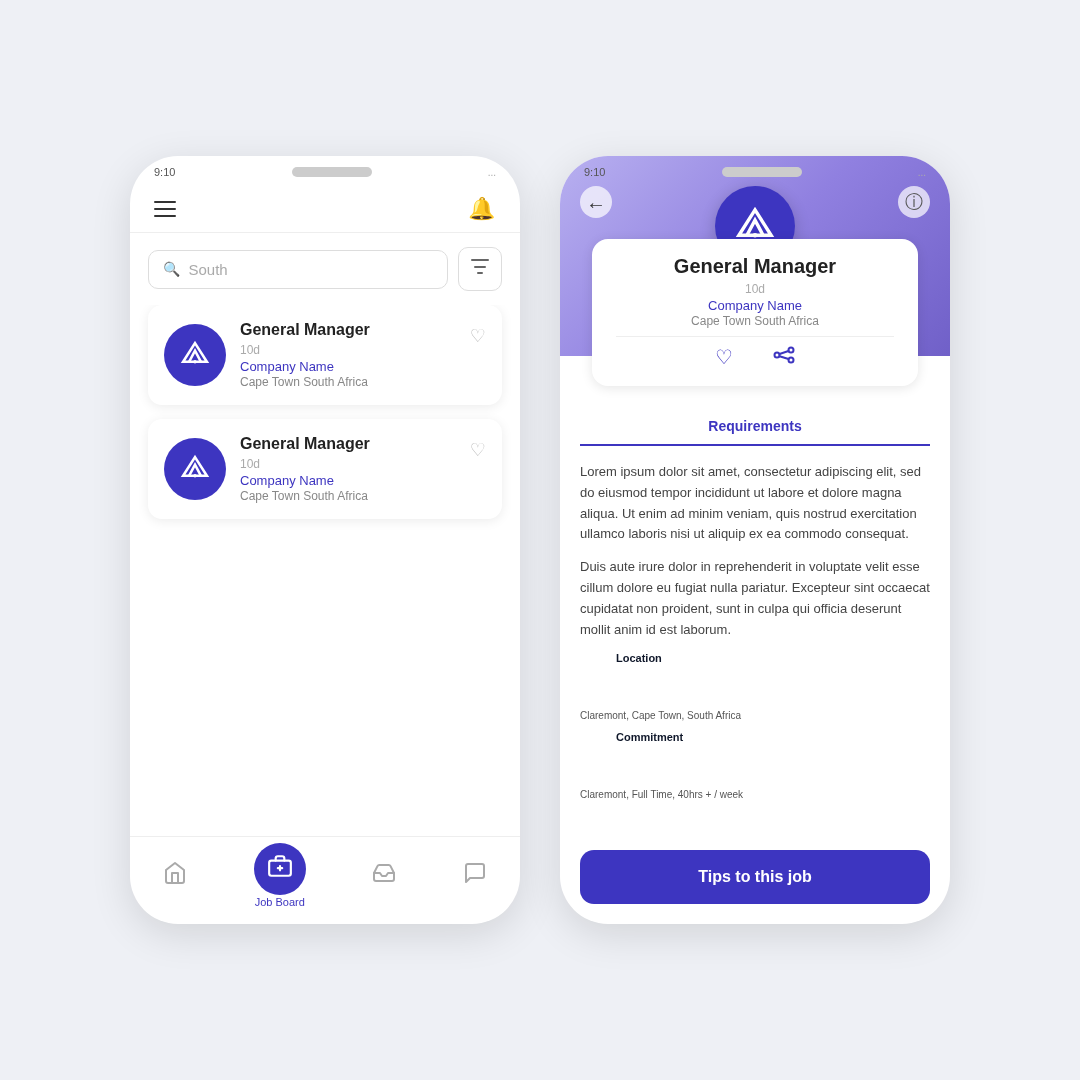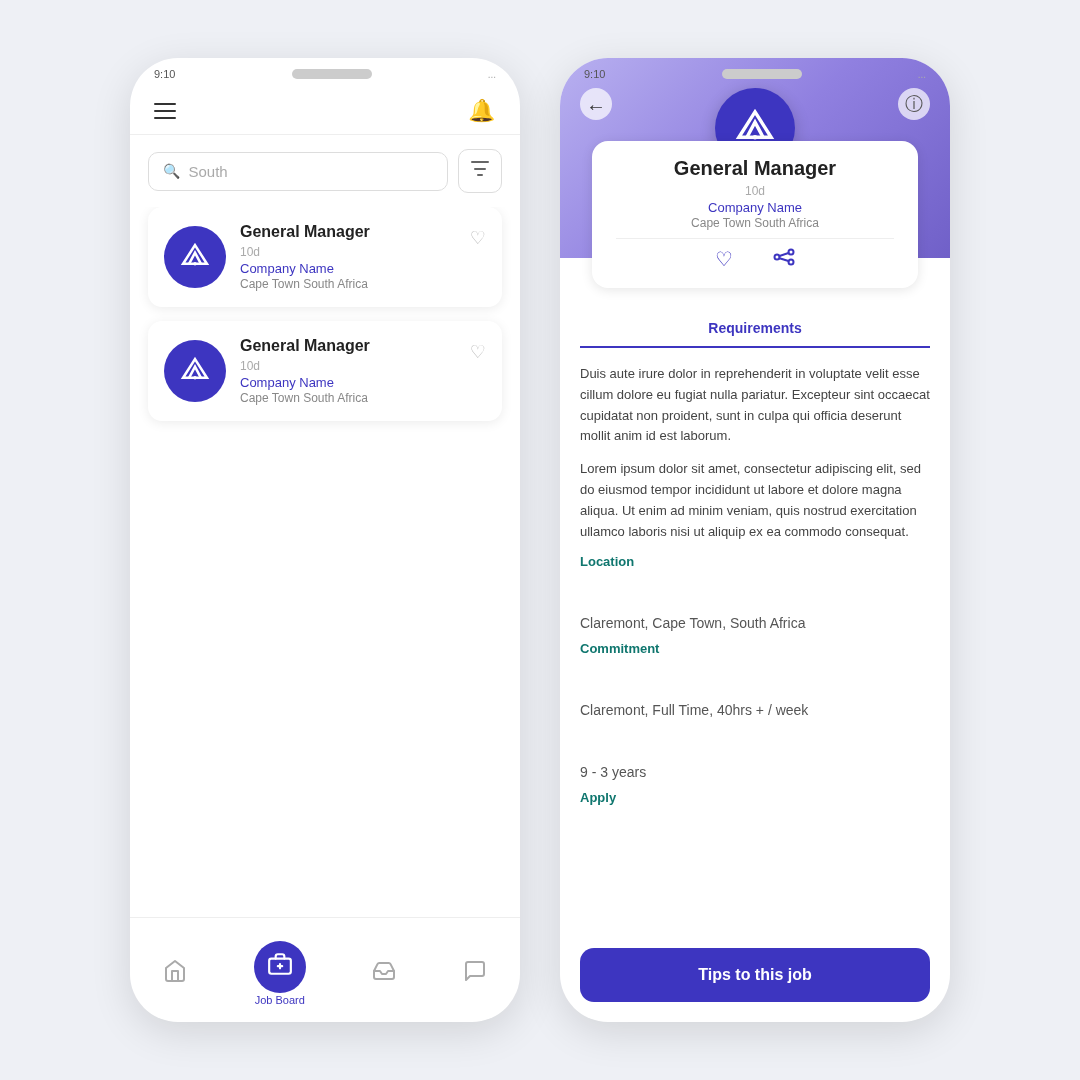--- a/index.html
+++ b/index.html
@@ -19,21 +19,21 @@
       justify-content: center;
     }
     
     .phone {
       background: #fff;
       border-radius: 48px;
       box-shadow: 0 10px 40px rgba(0,0,0,0.12);
       overflow: hidden;
       position: relative;
       width: 390px;
-      height: 964px;
+      height: 768px;
       display: flex;
       flex-direction: column;
     }
     
     .phone-notch-bar {
       display: flex;
       align-items: center;
       justify-content: space-between;
       padding: 10px 24px 4px;
       font-size: 11px;
@@ -179,21 +179,21 @@
     .heart-icon {
       font-size: 18px;
       color: #bbb;
       cursor: pointer;
       align-self: flex-start;
       margin-top: 4px;
     }
     
     .bottom-nav {
       border-top: 1px solid #eee;
-      padding: 23px 0 16px;
+      padding: 6px 0 16px;
       display: flex;
       justify-content: space-around;
       align-items: center;
     }
     .nav-item {
       display: flex;
       flex-direction: column;
       align-items: center;
       gap: 3px;
       cursor: pointer;
@@ -370,27 +370,28 @@
     .detail-desc-text {
       font-size: 13px;
       color: #444;
       line-height: 1.6;
       margin-bottom: 12px;
     }
     .detail-field {
       margin-bottom: 10px;
     }
     .detail-field-label {
-      font-size: 13px;
+      font-size: 11px;
       font-weight: 700;
-      color: #0f766e;
+      color: #0f172a;
       margin-bottom: 2px;
+      margin-left: 36px;
     }
     .detail-field-value {
-      font-size: 14px;
+      font-size: 10px;
       color: #555;
       margin-top: 46px;
     }
     .apply-btn {
       margin: 10px 20px 20px;
       background: #3d35c0;
       color: #fff;
       border: none;
       border-radius: 14px;
       padding: 18px;
@@ -560,22 +561,22 @@
           </div>
         </div>
       </div>
 
       <div class="detail-body">
 
         <div class="detail-tabs">
           <div class="detail-tab active">Requirements</div>
         </div>
 
+        <p class="detail-desc-text">Lorem ipsum dolor sit amet, consectetur adipiscing elit, sed do eiusmod tempor incididunt ut labore et dolore magna aliqua. Ut enim ad minim veniam, quis nostrud exercitation ullamco laboris nisi ut aliquip ex ea commodo consequat.</p>
         <p class="detail-desc-text">Duis aute irure dolor in reprehenderit in voluptate velit esse cillum dolore eu fugiat nulla pariatur. Excepteur sint occaecat cupidatat non proident, sunt in culpa qui officia deserunt mollit anim id est laborum.</p>
-        <p class="detail-desc-text">Lorem ipsum dolor sit amet, consectetur adipiscing elit, sed do eiusmod tempor incididunt ut labore et dolore magna aliqua. Ut enim ad minim veniam, quis nostrud exercitation ullamco laboris nisi ut aliquip ex ea commodo consequat.</p>
 
         <div class="detail-field">
           <div class="detail-field-label">Location</div>
           <div class="detail-field-value">Claremont, Cape Town, South Africa</div>
         </div>
         <div class="detail-field">
           <div class="detail-field-label">Commitment</div>
           <div class="detail-field-value">Claremont, Full Time, 40hrs + / week</div>
         </div>
         <div class="detail-field">

